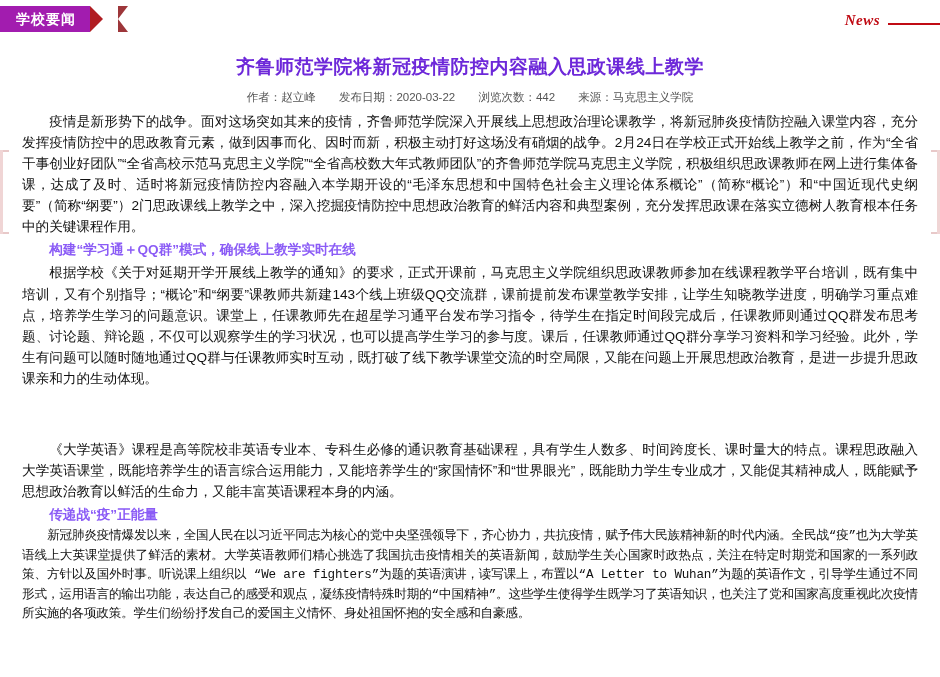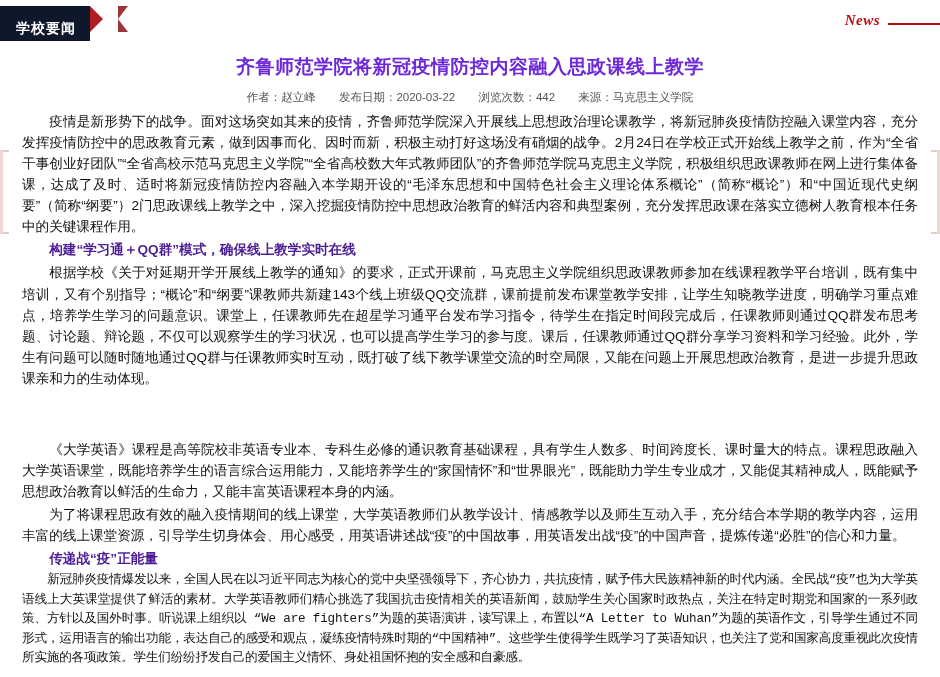--- a/index.html
+++ b/index.html
@@ -19,26 +19,26 @@
   
   .header {
     position: relative;
     height: 44px;
   }
   .ribbon {
     position: absolute;
     left: 0;
     top: 6px;
     height: 26px;
-    background: #0f172a;
+    background: #a21caf;
     color: #ffffff;
     font-size: 14px;
     font-weight: bold;
     line-height: 26px;
-    padding: 9px 14px 0 16px;
+    padding: 0 14px 0 16px;
     letter-spacing: 1px;
   }
   .ribbon::after {
     content: "";
     position: absolute;
     right: -13px;
     top: 0;
     width: 0;
     height: 0;
     border-top: 13px solid transparent;
@@ -126,21 +126,21 @@
   .body-text p {
     margin: 0 0 2px 0;
     font-size: 13.6px;
     line-height: 1.55;
     text-align: justify;
     text-indent: 2em;
     color: #111;
   }
   .body-text p.sub-head {
     font-weight: bold;
-    color: #4c1d95;
+    color: #8b5cf6;
     text-indent: 2em;
   }
   .spacer-lg { height: 34px; }
   .spacer-md { height: 14px; }
 
   .meta-row2 {
     text-align: center;
     font-size: 11.5px;
     color: #555;
     margin: 8px 0 0 0;
@@ -183,19 +183,18 @@
     <p>根据学校《关于对延期开学开展线上教学的通知》的要求，正式开课前，马克思主义学院组织思政课教师参加在线课程教学平台培训，既有集中培训，又有个别指导；“概论”和“纲要”课教师共新建143个线上班级QQ交流群，课前提前发布课堂教学安排，让学生知晓教学进度，明确学习重点难点，培养学生学习的问题意识。课堂上，任课教师先在超星学习通平台发布学习指令，待学生在指定时间段完成后，任课教师则通过QQ群发布思考题、讨论题、辩论题，不仅可以观察学生的学习状况，也可以提高学生学习的参与度。课后，任课教师通过QQ群分享学习资料和学习经验。此外，学生有问题可以随时随地通过QQ群与任课教师实时互动，既打破了线下教学课堂交流的时空局限，又能在问题上开展思想政治教育，是进一步提升思政课亲和力的生动体现。</p>
   </div>
 </div>
 
 <div class="spacer-md"></div>
 
 <div class="article">
   <div class="spacer-lg"></div>
   <div class="body-text">
     <p>《大学英语》课程是高等院校非英语专业本、专科生必修的通识教育基础课程，具有学生人数多、时间跨度长、课时量大的特点。课程思政融入大学英语课堂，既能培养学生的语言综合运用能力，又能培养学生的“家国情怀”和“世界眼光”，既能助力学生专业成才，又能促其精神成人，既能赋予思想政治教育以鲜活的生命力，又能丰富英语课程本身的内涵。</p>
-    <p>为了将课程思政有效的融入疫情期间的线上课堂，大学英语教师们从教学设计、情感教学以及师生互动入手，充分结合本学期的教学内容，运用丰富的线上课堂资源，引导学生切身体会、用心感受，用英语讲述战“疫”的中国故事，用英语发出战“疫”的中国声音，提炼传递“必胜”的信心和力量。</p>
     <p class="sub-head">传递战“疫”正能量</p>
   </div>
   <div class="body-text mono-block">
     <p>新冠肺炎疫情爆发以来，全国人民在以习近平同志为核心的党中央坚强领导下，齐心协力，共抗疫情，赋予伟大民族精神新的时代内涵。全民战“疫”也为大学英语线上大英课堂提供了鲜活的素材。大学英语教师们精心挑选了我国抗击疫情相关的英语新闻，鼓励学生关心国家时政热点，关注在特定时期党和国家的一系列政策、方针以及国外时事。听说课上组织以 “We are fighters”为题的英语演讲，读写课上，布置以“A Letter to Wuhan”为题的英语作文，引导学生通过不同形式，运用语言的输出功能，表达自己的感受和观点，凝练疫情特殊时期的“中国精神”。这些学生使得学生既学习了英语知识，也关注了党和国家高度重视此次疫情所实施的各项政策。学生们纷纷抒发自己的爱国主义情怀、身处祖国怀抱的安全感和自豪感。</p>
   </div>
 </div>
 
 </body></html>

